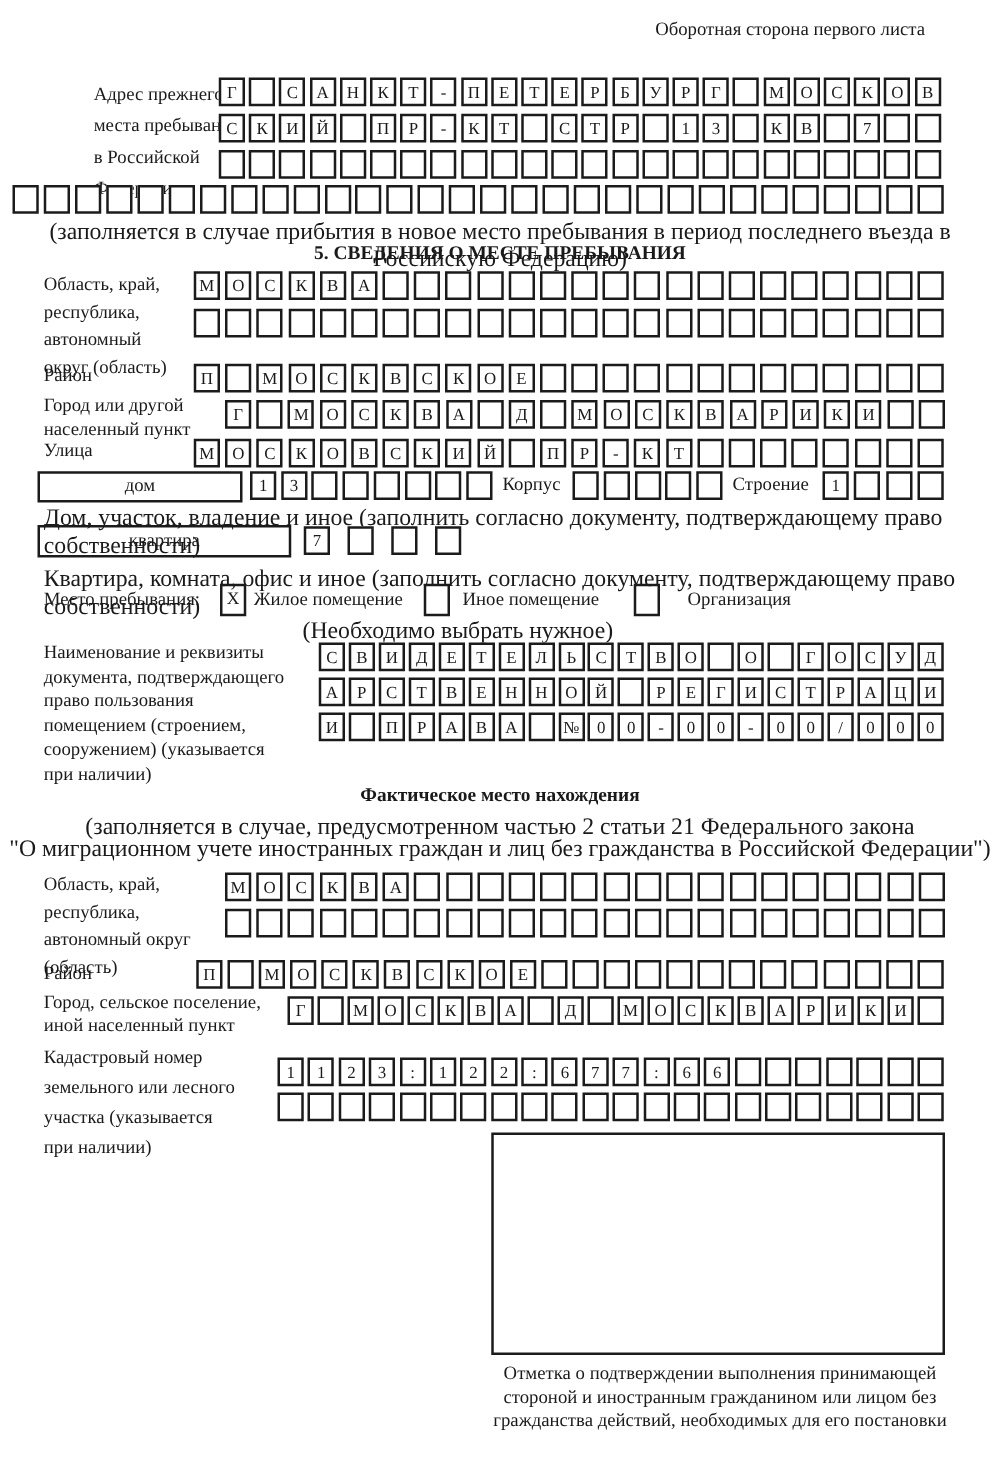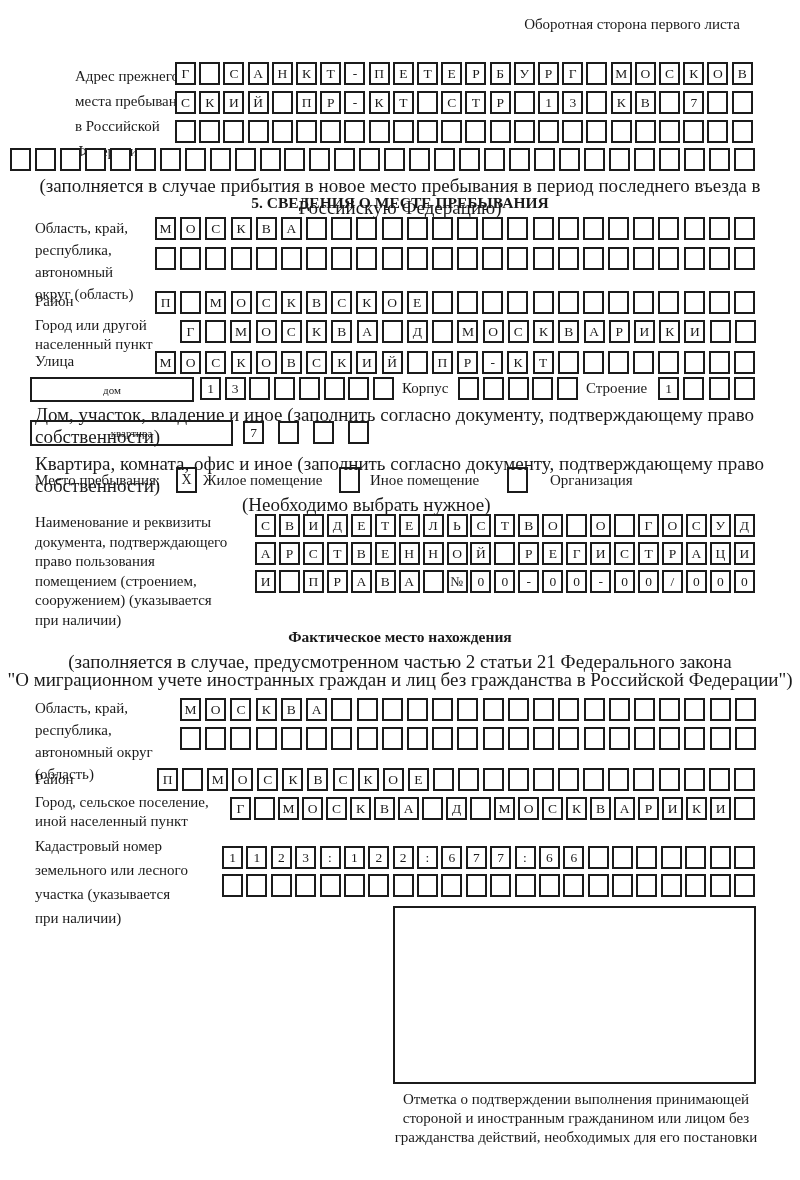--- a/index.html
+++ b/index.html
@@ -7,21 +7,21 @@
   .page{position:relative;width:800px;height:1180px;background:#fff;color:#1a1a1a;
         font-family:"Liberation Serif","DejaVu Serif",serif;font-size:15px;overflow:hidden}
   .abs{position:absolute}
   .center{text-align:center}
   .title{font-weight:bold;font-size:15.5px}
   .caption{font-size:19px}
   .lbl div{white-space:nowrap}
   .cellrow{display:flex;justify-content:space-between}
   .cell{flex:none;width:21px;height:23px;border:2px solid #1b1b1b;background:#fff;
         display:flex;align-items:center;justify-content:center;font-size:13.5px;line-height:1}
-  .labelbox{border:2px solid #1b1b1b;display:flex;align-items:center;justify-content:center;font-size:11px}
+  .labelbox{border:2px solid #1b1b1b;display:flex;align-items:center;justify-content:center;font-size:15px}
   .checkbox{width:21px;height:26px;border:2px solid #1b1b1b;display:flex;align-items:center;justify-content:center;font-size:14px}
   .bigbox{border:2px solid #1b1b1b;background:#fff}
 </style>
 </head>
 <body>
 
 <div class="page">
 
   <div class="abs" style="top:16px;right:60px">Оборотная сторона первого листа</div>
 

